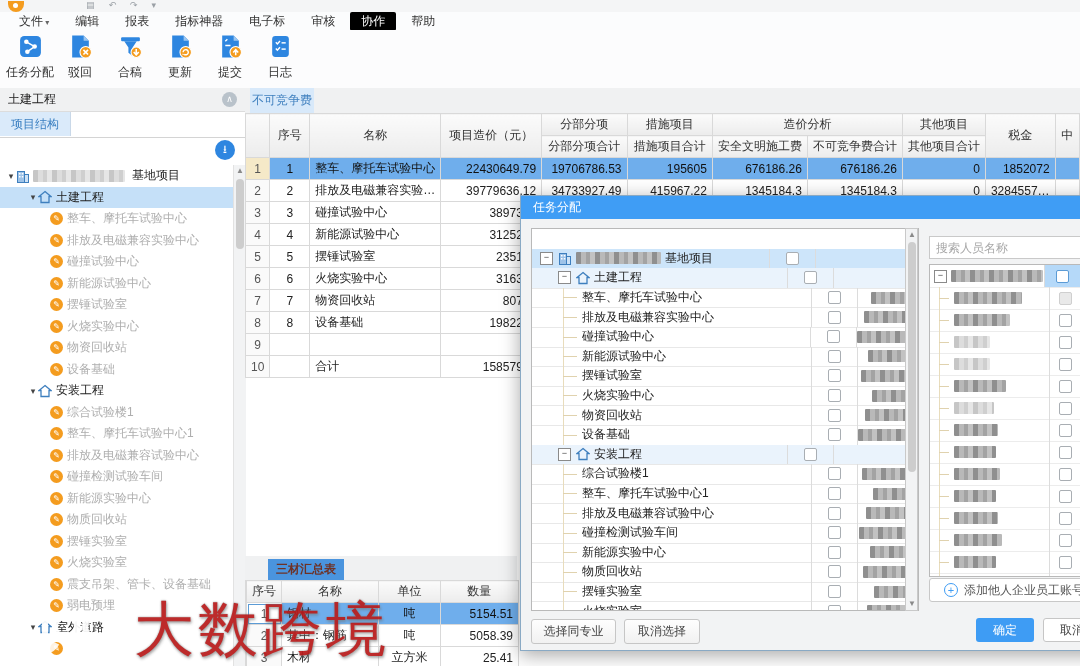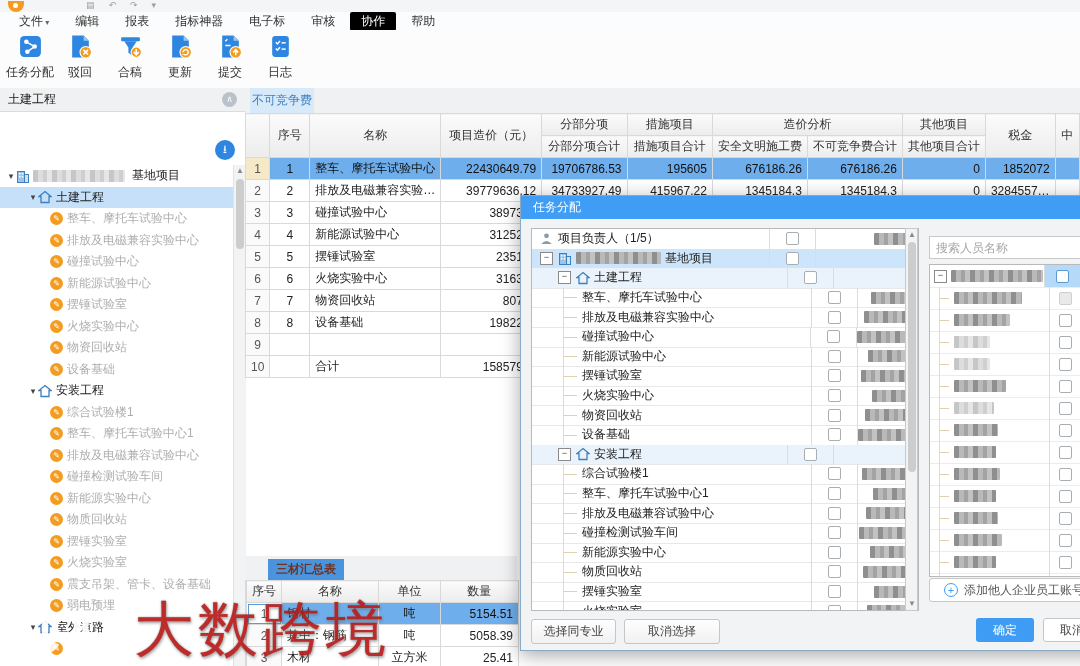--- a/index.html
+++ b/index.html
@@ -180,20 +180,23 @@
         </svg></div>
       <span>日志</span>
     </div>
   </div>
 
 <div id="sidebar" class="abs">
   <div id="sb-header" class="abs">
     <span>土建工程</span>
     <span id="sb-collapse">∧</span>
   </div>
+  <div id="sb-tabrow" class="abs">
+    <div id="sb-tab">项目结构</div>
+  </div>
   <div id="sb-circle">⭳</div>
   <div id="sb-tree" class="abs">
       <div class="tree-row" style="top: 0px; padding-left: 6px;">
         <span class="caret">▾</span>
         <span style="display: inline-flex;">
           <svg width="14" height="14" viewBox="0 0 14 14">
             <rect x="1.5" y="2.5" width="7" height="11" fill="#9ec3e8" stroke="#3e7fbe"></rect>
             <rect x="8.5" y="5.5" width="4" height="8" fill="#cfe3f6" stroke="#3e7fbe"></rect>
             <rect x="3" y="4" width="1.5" height="1.5" fill="#fff"></rect>
             <rect x="5.8" y="4" width="1.5" height="1.5" fill="#fff"></rect>
@@ -525,37 +528,20 @@
           <td class="ctr">立方米</td>
           <td class="num">25.41</td>
         </tr>
       </tbody>
     </table>
 </div>
 
 <div id="dialog" class="abs">
   <div id="dlg-title">任务分配</div>
   <div id="dlg-tree">
-      <div class="dt-row" style="top: 0px;">
-        <div class="dt-name" style="padding-left: 8px;">
-          <span style="display: inline-flex;">
-            <svg width="13" height="13" viewBox="0 0 13 13">
-              <circle cx="6.5" cy="3.8" r="2.4" fill="#8a9ba8"></circle>
-              <path d="M1.3 12 Q6.5 6.2 11.7 12 Z" fill="#8a9ba8"></path>
-            </svg>
-          </span>
-          <span style="margin-left: 5px;">项目负责人（1/5）</span>
-        </div>
-        <div class="dt-cb">
-          <span class="cb"></span>
-        </div>
-        <div class="dt-person">
-          <span class="blur" style="width: 38px;"></span>
-        </div>
-      </div>
       <div class="dt-row hl" style="top: 19.6px;">
         <div class="dt-name" style="padding-left: 8px;">
           <span class="exp">−</span>
           <span style="display: inline-flex; margin-left: 5px;">
             <svg width="14" height="14" viewBox="0 0 14 14">
               <rect x="1.5" y="2.5" width="7" height="11" fill="#9ec3e8" stroke="#3e7fbe"></rect>
               <rect x="8.5" y="5.5" width="4" height="8" fill="#cfe3f6" stroke="#3e7fbe"></rect>
               <rect x="3" y="4" width="1.5" height="1.5" fill="#fff"></rect>
               <rect x="5.8" y="4" width="1.5" height="1.5" fill="#fff"></rect>
               <rect x="3" y="7" width="1.5" height="1.5" fill="#fff"></rect>
@@ -808,21 +794,21 @@
           <span class="blur" style="width: 45px;"></span>
         </div>
       </div>
     </div>
   <div id="dlg-scroll">
     <span class="sc-arrow" style="top:0">▲</span>
     <span class="sc-thumb" style="top:13px;height:230px"></span>
     <span class="sc-arrow" style="bottom:0">▼</span>
   </div>
   <div class="dlg-btn" style="left:10px;top:423px;width:85px">选择同专业</div>
-  <div class="dlg-btn" style="left:103px;top:423px;width:96px">取消选择</div>
+  <div class="dlg-btn" style="left:103px;top:423px;width:76px">取消选择</div>
   <input id="search-input" placeholder="搜索人员名称" style="">
   <div id="people-list">
       <div class="pp-row" style="top: 0px;">
         <div class="pp-name" style="padding-left: 4px;">
           <span class="exp">−</span>
           <span class="blur" style="width: 92px; margin-left: 4px;"></span>
         </div>
         <div class="pp-cb hl">
           <span class="cb"></span>
         </div>

